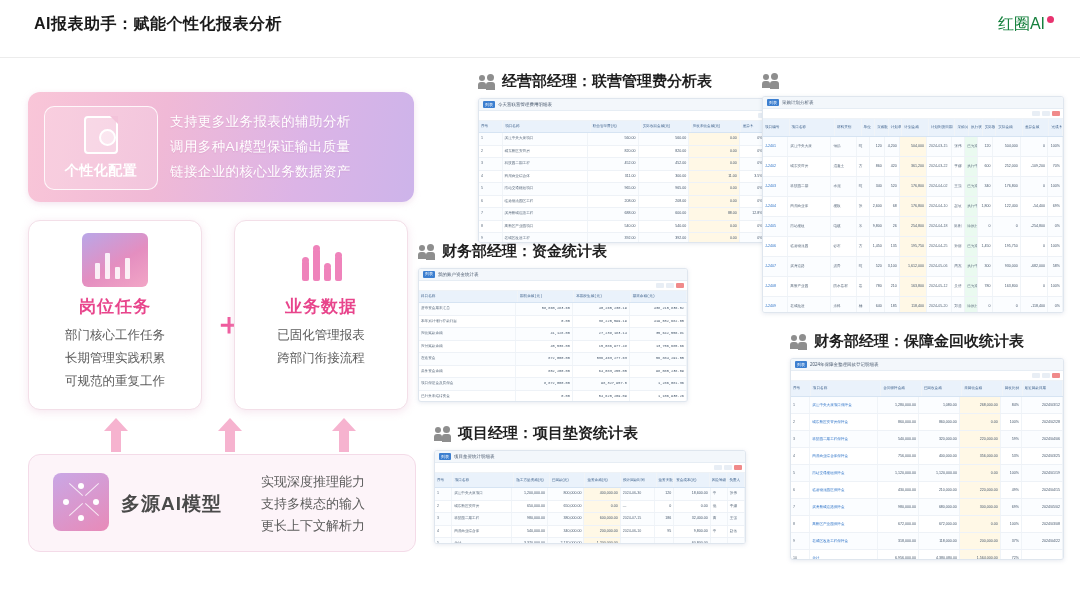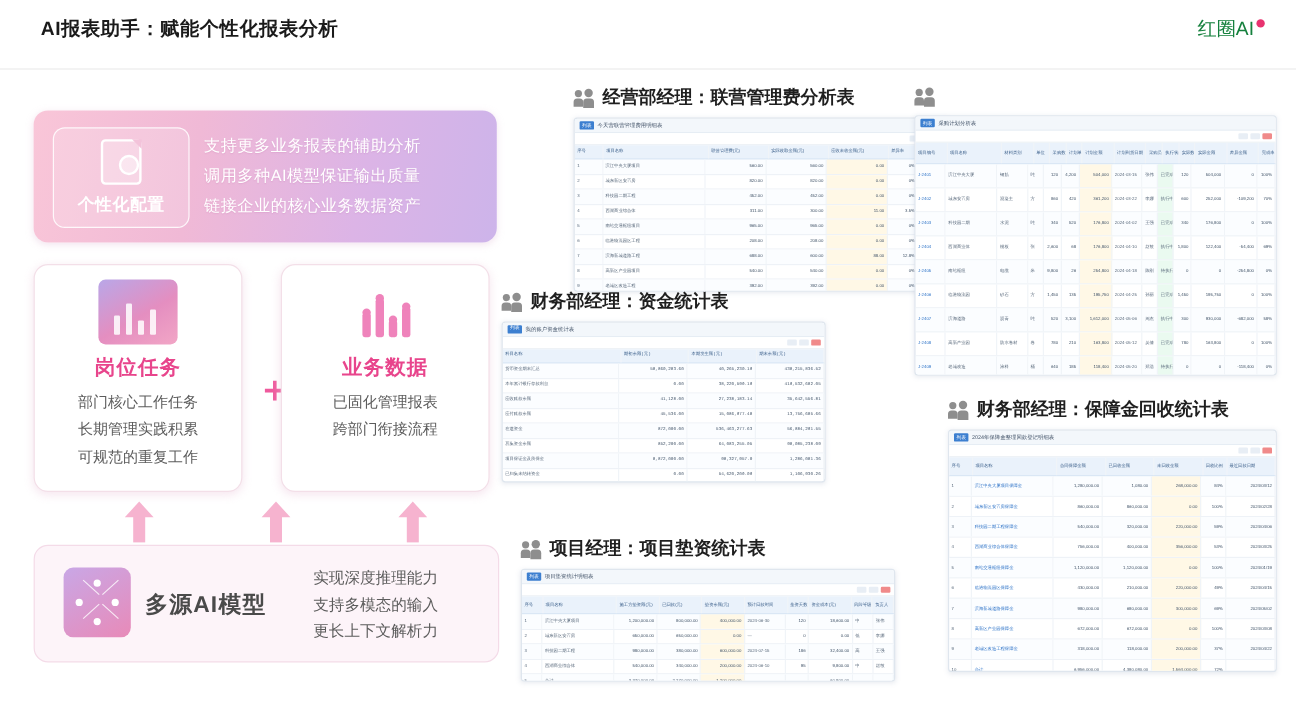--- a/index.html
+++ b/index.html
@@ -794,21 +794,21 @@
           <div class="cell num">6,956,000.00</div>
           <div class="cell num">4,380,080.00</div>
           <div class="cell num hl">1,564,000.00</div>
           <div class="cell sm num">72%</div>
           <div class="cell num"></div>
         </div>
     </div>
   </div>
 </div>
 
-<div class="shot-group" style="left:434px;top:448px;width:310px;">
+<div class="shot-group" style="left:434px;top:424px;width:310px;">
   <div class="shot-head">
     <span class="person-icon">
         <span class="h1"></span>
         <span class="h2"></span>
         <span class="b1"></span>
         <span class="b2"></span>
       </span>
     <span>项目经理：项目垫资统计表</span>
   </div>
   <div class="shot" style="width:310px;height:92px;">

